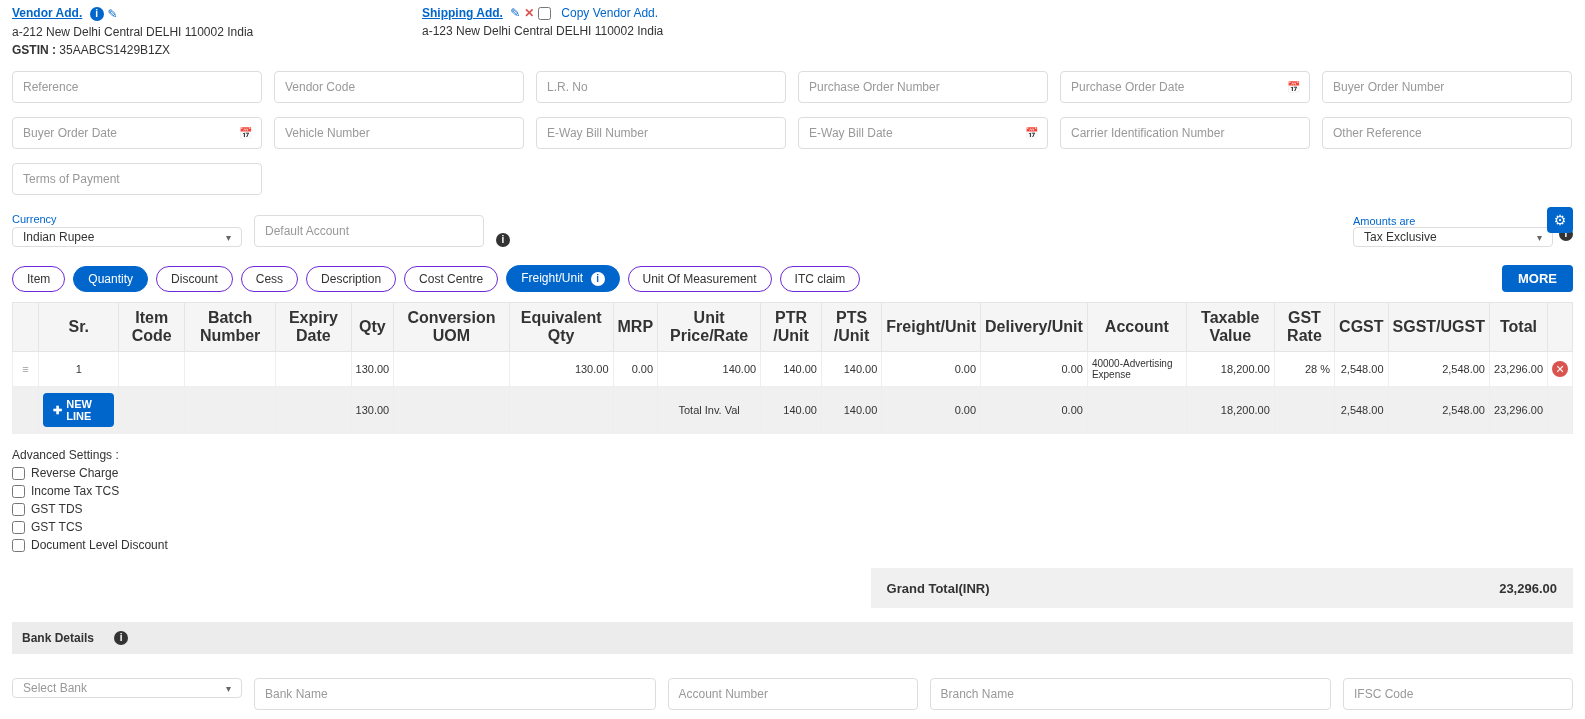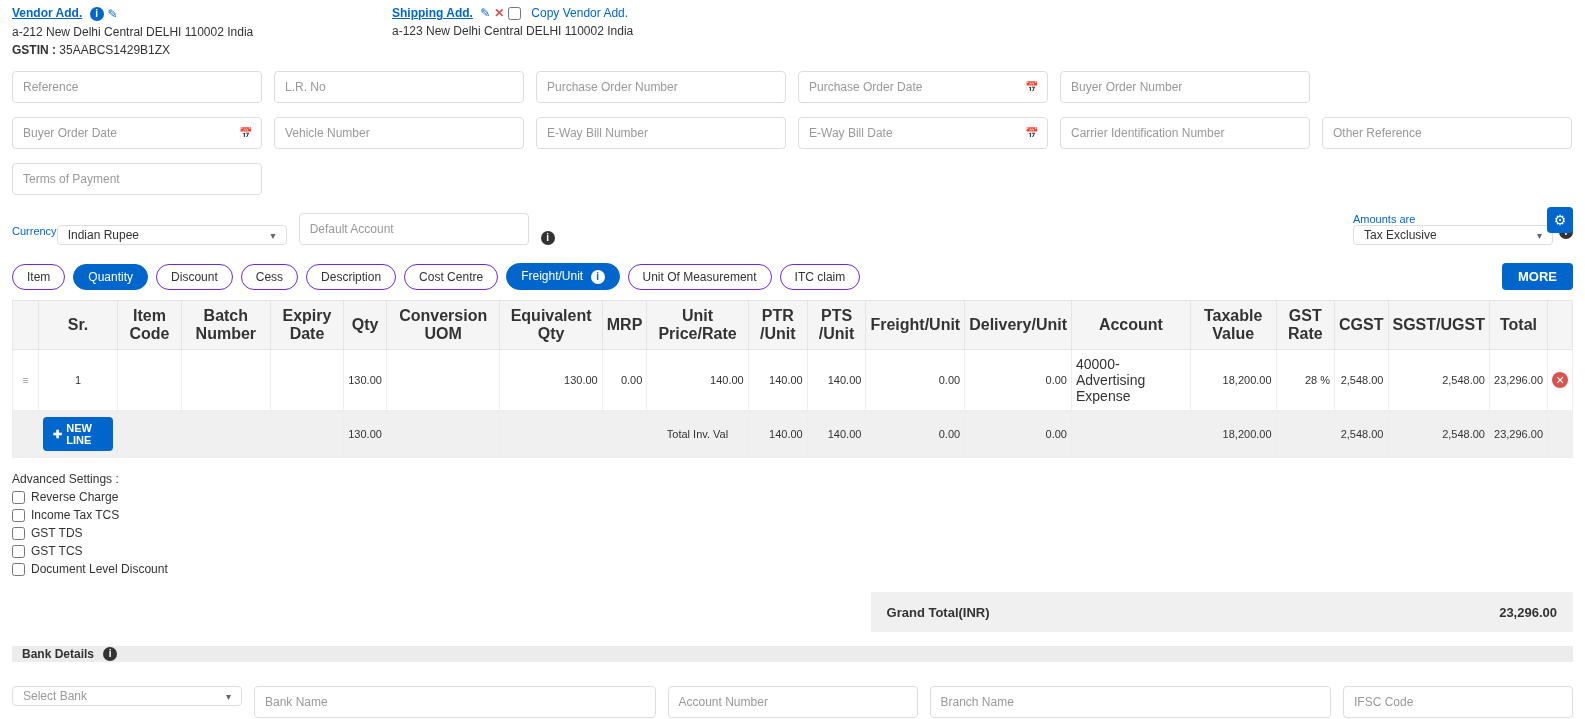--- a/index.html
+++ b/index.html
@@ -1,33 +1,33 @@
 <!DOCTYPE html>
 <html><head>
 <meta charset="utf-8">
 <style>
 *{box-sizing:border-box;margin:0;padding:0;font-family:Arial,Helvetica,sans-serif}
 body{font-size:12px;color:#333;background:#fff;padding:6px 12px 12px 12px}
-.hdr-row{display:flex;margin-bottom:4px}
+.hdr-row{display:flex;gap:30px;margin-bottom:4px}
 .hdr-col{min-width:380px}
 .hdr-title{color:#0066cc;font-weight:bold;text-decoration:underline;font-size:12px}
 .hdr-icons{display:inline-flex;gap:4px;margin-left:4px;align-items:center}
 .info-icon{display:inline-block;width:14px;height:14px;border-radius:50%;background:#0066cc;color:#fff;text-align:center;line-height:14px;font-size:10px;font-weight:bold}
 .edit-icon{color:#0066cc;font-size:12px}
 .x-icon{color:#d9534f;font-size:12px;font-weight:bold}
 .chk{width:13px;height:13px;vertical-align:middle}
 .addr-line{font-size:12px;color:#333;margin-top:4px}
 .gstin{font-size:12px;margin-top:4px}
 .gstin b{font-weight:bold}
 .form-row{display:flex;flex-wrap:wrap;gap:12px;margin-top:14px}
 .form-control{flex:1 1 220px;min-width:220px;max-width:250px;height:32px;border:1px solid #ddd;border-radius:4px;padding:0 10px;font-size:12px;color:#999;background:#fff;display:flex;align-items:center;position:relative}
 .form-control.wide{max-width:none}
 .form-control .cal{position:absolute;right:8px;color:#999;font-size:11px}
 .currency-row{display:flex;gap:12px;margin-top:18px;align-items:flex-end;position:relative}
-.curr-group{display:flex;}
+.curr-group{display:flex;flex-direction:column}
 .curr-label{color:#0066cc;font-size:11px;margin-bottom:2px}
 .select-box{height:20px;border:1px solid #ddd;border-radius:4px;padding:0 10px;font-size:12px;display:flex;align-items:center;justify-content:space-between;min-width:230px}
 .caret{font-size:10px;color:#666}
 .gear-btn{position:absolute;right:0;top:-6px;width:26px;height:26px;background:#0066cc;color:#fff;border-radius:4px;display:flex;align-items:center;justify-content:center;font-size:14px}
 .amounts-group{margin-left:auto;display:flex;flex-direction:column}
 .amounts-label{font-size:11px;color:#0066cc;text-align:left}
 .amounts-sel{display:flex;align-items:flex-start;gap:6px}
 .info-dark{display:inline-block;width:14px;height:14px;border-radius:50%;background:#333;color:#fff;text-align:center;line-height:14px;font-size:10px;font-weight:bold}
 .pill-row{display:flex;gap:8px;margin-top:18px;align-items:center}
 .pill{border:1px solid #6d28d9;border-radius:14px;padding:5px 14px;font-size:12px;color:#333;background:#fff}
@@ -41,21 +41,21 @@
 .tbl td.l{text-align:left}
 .tbl tr.total-row td{background:#f0f0f0;font-weight:normal}
 .grip{color:#999;cursor:move}
 .del-btn{width:16px;height:16px;border-radius:50%;background:#d9534f;color:#fff;display:inline-flex;align-items:center;justify-content:center;font-size:11px}
 .newline-btn{background:#0066cc;color:#fff;border-radius:4px;padding:5px 10px;font-size:11px;font-weight:bold;display:inline-flex;align-items:center;gap:4px}
 .plus{font-weight:bold}
 .check-list{margin-top:14px}
 .check-item{display:flex;align-items:center;gap:6px;margin-bottom:4px;font-size:12px}
 .adv-title{font-size:12px;margin:8px 0 4px 0}
 .grand-total-bar{background:#f0f0f0;height:40px;display:flex;align-items:center;justify-content:space-between;padding:0 16px;margin-top:16px;margin-left:55%;font-weight:bold;font-size:13px}
-.bank-bar{background:#ececec;height:16px;display:flex;align-items:center;padding:0 10px;margin-top:14px;font-weight:bold;font-size:12px;gap:9px}
+.bank-bar{background:#ececec;height:32px;display:flex;align-items:center;padding:0 10px;margin-top:14px;font-weight:bold;font-size:12px;gap:20px}
 .bank-row{display:flex;gap:12px;margin-top:24px}
 .bank-row .form-control{flex:1;max-width:none}
 .notes-row{display:flex;gap:12px;margin-top:12px}
 .textarea-box{flex:1;height:60px;border:1px solid #ddd;border-radius:4px;padding:8px 10px;font-size:12px;color:#999;position:relative}
 .copy-link{color:#0066cc;font-size:12px;margin-left:6px}
 </style>
 </head>
 <body>
 
 <div class="hdr-row">
@@ -79,20 +79,23 @@
       <input type="checkbox" class="chk" style="">
       <span class="copy-link">Copy Vendor Add.</span>
     </span>
     <div class="addr-line">a-123 New Delhi Central DELHI 110002 India</div>
   </div>
 </div>
 
 <div class="form-row">
   <div class="form-control">
       <span>Reference</span>
+    </div>
+  <div class="form-control">
+      <span>Vendor Code</span>
     </div>
   <div class="form-control">
       <span>L.R. No</span>
     </div>
   <div class="form-control">
       <span>Purchase Order Number</span>
     </div>
   <div class="form-control">
       <span>Purchase Order Date</span>
       <span class="cal">📅</span>
@@ -203,21 +206,21 @@
       <td></td>
       <td>130.00</td>
       <td></td>
       <td>130.00</td>
       <td>0.00</td>
       <td>140.00</td>
       <td>140.00</td>
       <td>140.00</td>
       <td>0.00</td>
       <td>0.00</td>
-      <td class="l" style="font-size:14px">40000-Advertising Expense</td>
+      <td class="l" style="font-size:10px">40000-Advertising Expense</td>
       <td>18,200.00</td>
       <td>28 %</td>
       <td>2,548.00</td>
       <td>2,548.00</td>
       <td>23,296.00</td>
       <td class="c"><span class="del-btn">✕</span></td>
     </tr>
     <tr class="total-row">
       <td></td>
       <td class="l" colspan="1"><span class="newline-btn">

